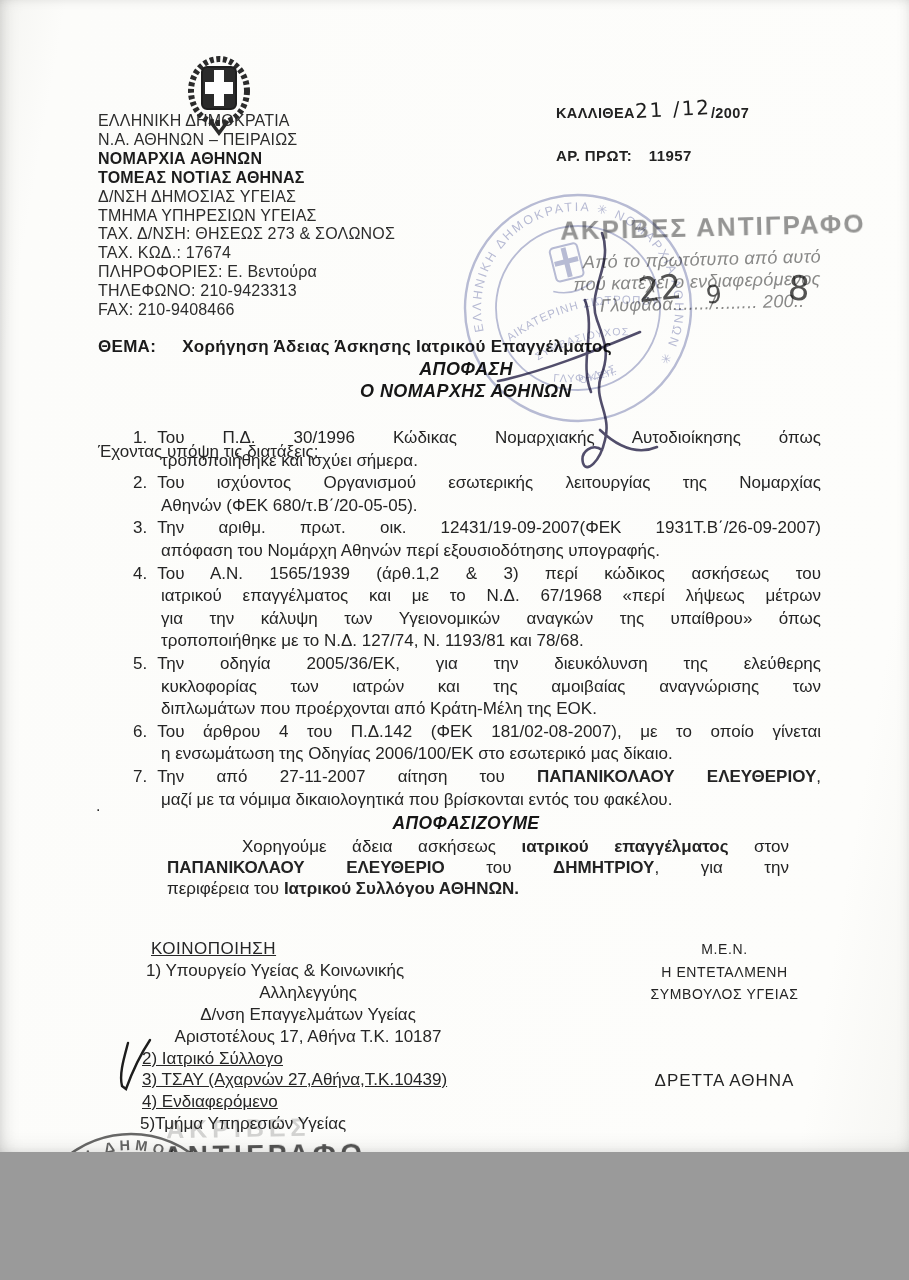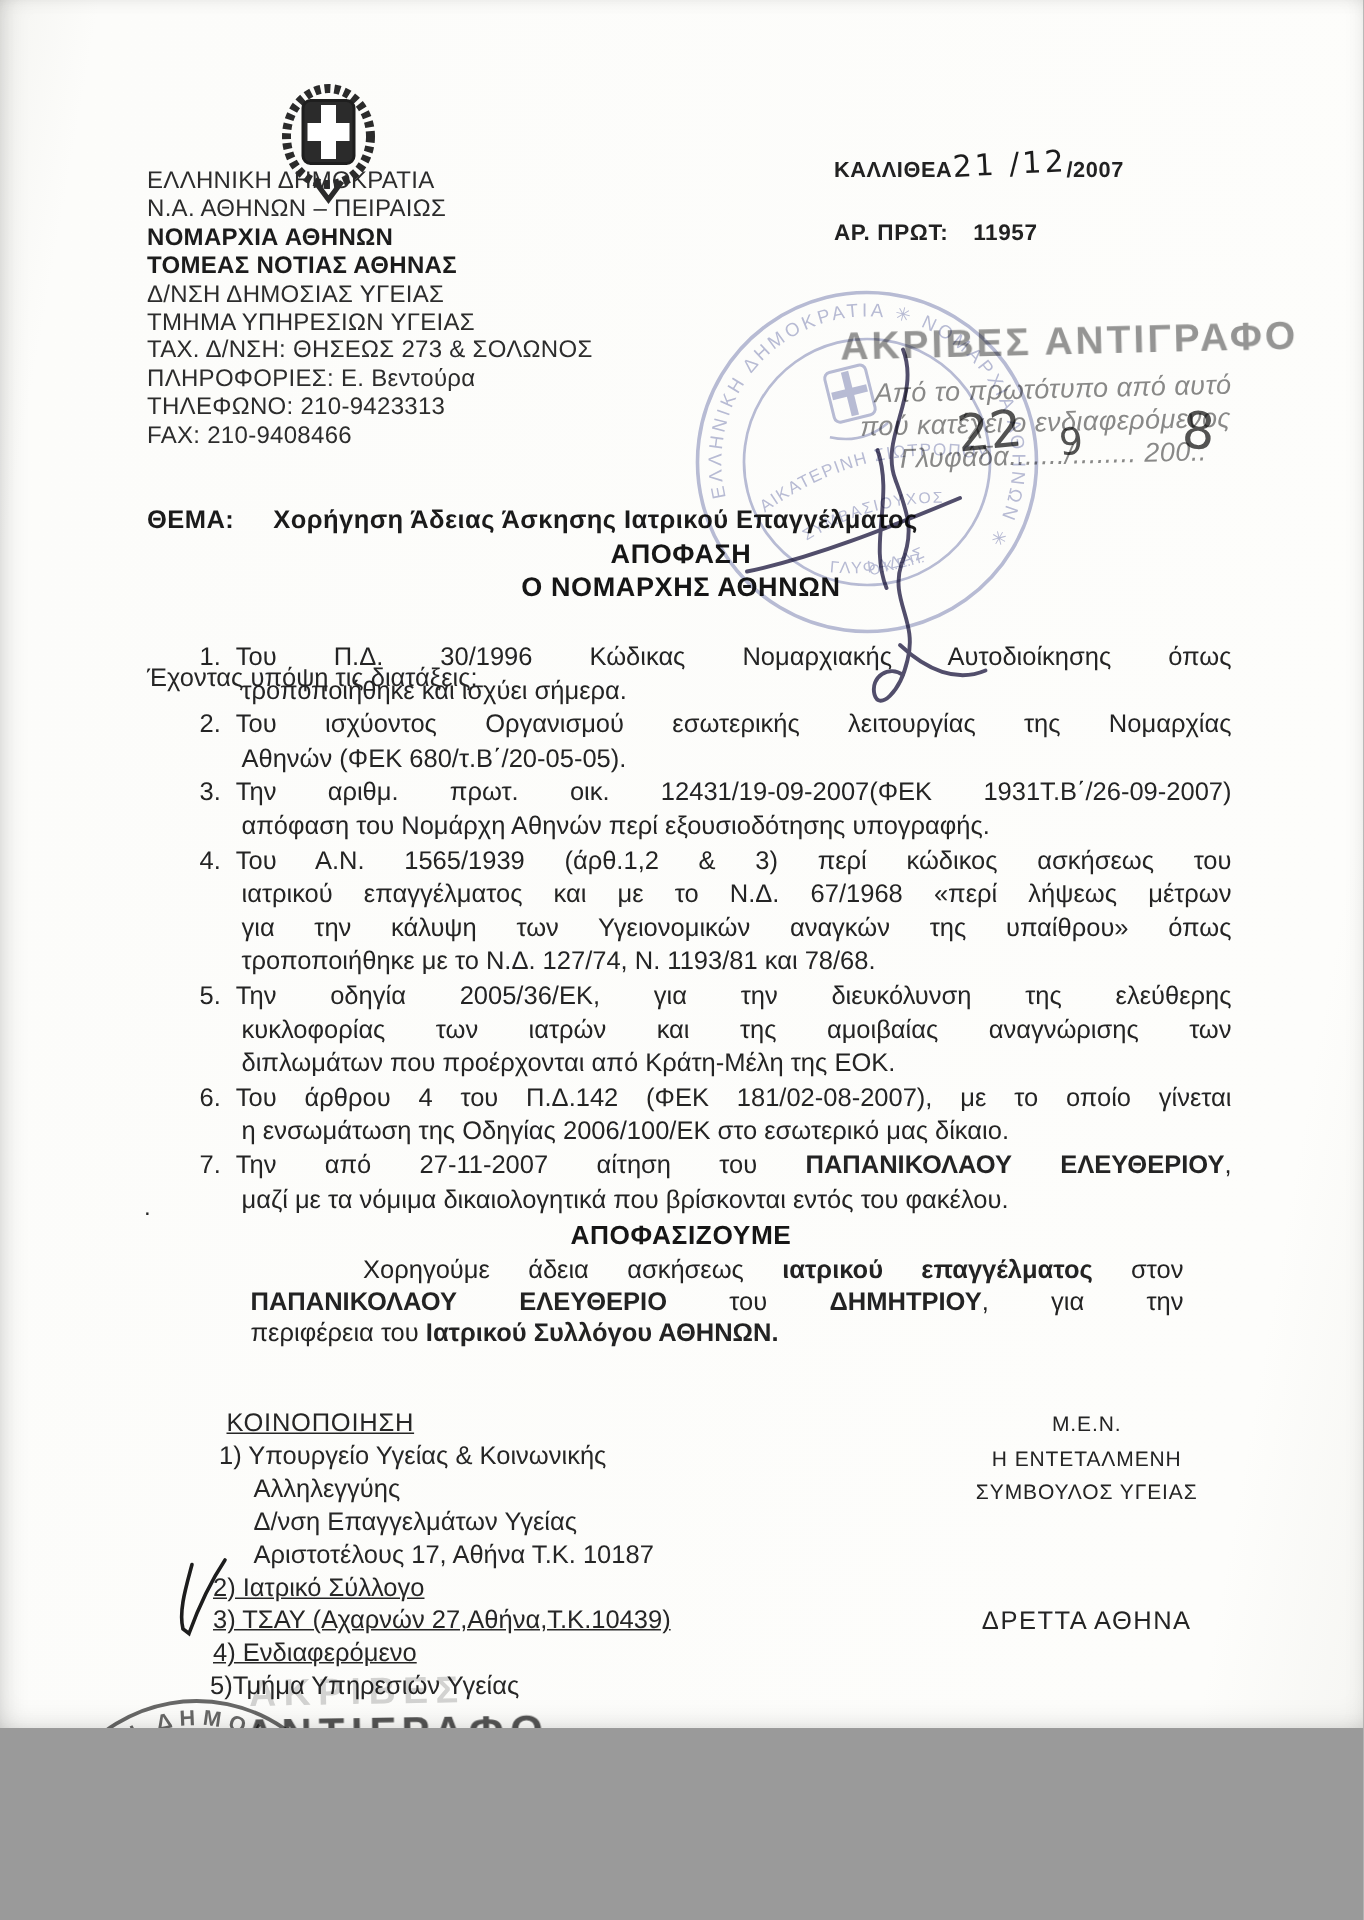--- a/index.html
+++ b/index.html
@@ -33,38 +33,38 @@
       margin-left:18px;filter:blur(.2px);}
   .copy-stamp .l{font-style:italic;font-size:18px;letter-spacing:.3px;color:#8a8a8a;line-height:22px;}
   .copy-stamp .l1{margin-left:40px;margin-top:5px;}
   .copy-stamp .l2{margin-left:30px;}
   .copy-stamp .l3{margin-left:56px;}
   .hw2{position:absolute;font-family:"DejaVu Sans",sans-serif;color:#3b3b3b;z-index:4;
       mix-blend-mode:multiply;opacity:.88;}
   
   .subject{left:98px;top:337px;font-size:17px;font-weight:700;color:#1b1b1b;letter-spacing:.3px;text-align:right;}
   .subject .lbl{margin-right:26px;}
-  .h-center{left:83px;width:742px;text-align:center;font-weight:700;color:#161616;letter-spacing:.4px;}
+  .h-center{left:95px;width:742px;text-align:center;font-weight:700;color:#161616;letter-spacing:.4px;font-style:italic;}
   .h-apofasi{top:359px;font-size:18px;}
   .h-nomarxis{top:381px;font-size:18px;}
   .preamble{left:98px;top:406px;font-size:17px;margin-top:36px;}
   
   .cons{left:133px;top:427px;width:688px;font-size:17px;line-height:22.6px;color:#242424;}
   .jline{text-align:justify;text-align-last:justify;}
   .cline{margin-left:28px;}
   .num{margin-right:10px;}
   .dot-mark{left:96px;top:797px;font-size:16px;}
   
   .h-apofasizoume{top:813px;font-size:17.5px;}
   .resol{left:167px;top:836px;width:622px;font-size:17px;line-height:21.2px;color:#232323;}
   .resol .ind{text-indent:75px;}
   .dist{left:140px;top:938px;font-size:17px;line-height:21.9px;color:#262626;}
   .dist .head{margin-left:11px;letter-spacing:.5px;text-decoration:underline;}
   .dist .i1{margin-left:6px;}
-  .dist .wrap{margin-left:29px;}
+  .dist .wrap{margin-left:29px;text-align:center;}
   .dist .i{margin-left:2px;text-decoration:underline;}
   .dist .i5{margin-left:0;}
   
   .signatory{left:612px;top:938px;width:225px;text-align:center;font-size:14px;line-height:22.5px;
       letter-spacing:.6px;color:#242424;}
   .dretta{left:612px;top:1071px;width:225px;text-align:center;font-size:17px;letter-spacing:1px;color:#242424;}
   
   .akrives-faint{left:166px;top:1114px;font-size:25px;font-weight:700;letter-spacing:5px;
       color:#8f8f8f;opacity:.38;transform:rotate(-1deg);mix-blend-mode:multiply;z-index:3;}
   .antigrafo{left:163px;top:1139px;font-size:28px;font-weight:700;letter-spacing:4.5px;
@@ -90,20 +90,21 @@
   </svg>
 
   <div class="abs letterhead">
     <div>ΕΛΛΗΝΙΚΗ ΔΗΜΟΚΡΑΤΙΑ</div>
     <div>Ν.Α. ΑΘΗΝΩΝ – ΠΕΙΡΑΙΩΣ</div>
     <div class="bold">ΝΟΜΑΡΧΙΑ ΑΘΗΝΩΝ</div>
     <div class="bold">ΤΟΜΕΑΣ ΝΟΤΙΑΣ ΑΘΗΝΑΣ</div>
     <div>Δ/ΝΣΗ ΔΗΜΟΣΙΑΣ  ΥΓΕΙΑΣ</div>
     <div>ΤΜΗΜΑ ΥΠΗΡΕΣΙΩΝ ΥΓΕΙΑΣ</div>
     <div>ΤΑΧ. Δ/ΝΣΗ: ΘΗΣΕΩΣ 273 &amp; ΣΟΛΩΝΟΣ</div>
+    <div>ΤΑΧ. ΚΩΔ.:  17674</div>
     <div>ΠΛΗΡΟΦΟΡΙΕΣ: Ε. Βεντούρα</div>
     <div>ΤΗΛΕΦΩΝΟ:  210-9423313</div>
     <div>FAX: 210-9408466</div>
   </div>
 
   <div class="abs ref-date">
     <span>ΚΑΛΛΙΘΕΑ</span><span class="hw">21 /12</span><span>/2007</span>
   </div>
   <div class="abs ref-prot">
     <span>ΑΡ. ΠΡΩΤ:</span>

